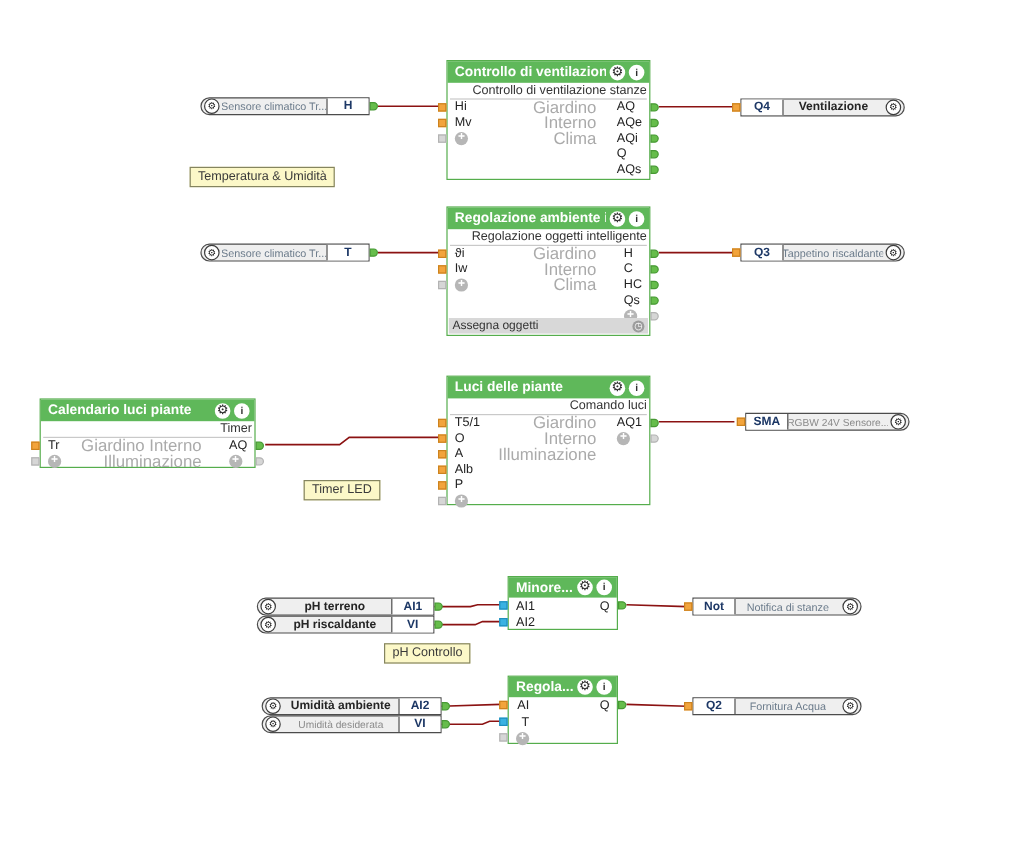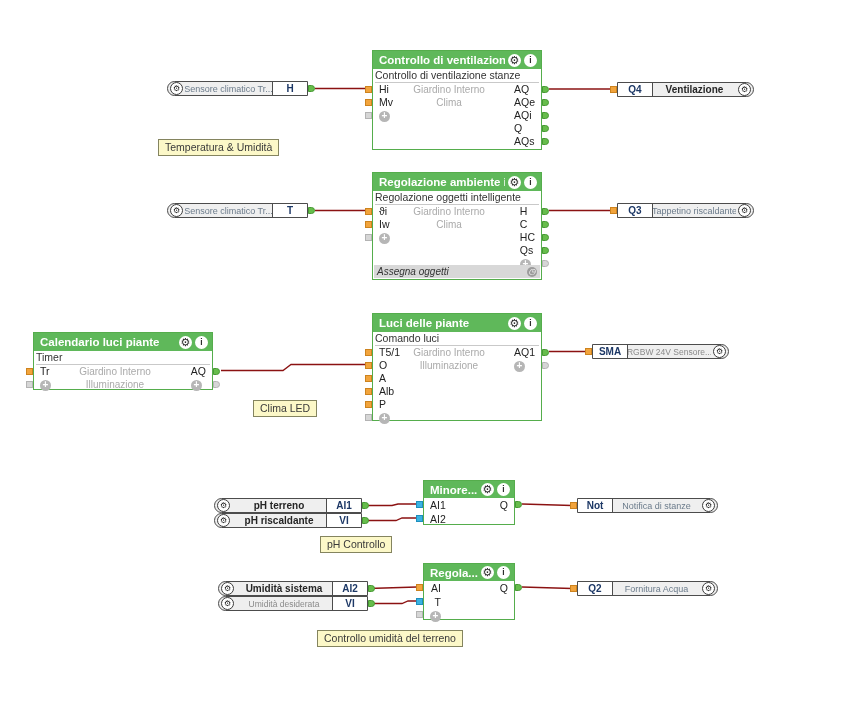--- a/index.html
+++ b/index.html
@@ -8,33 +8,33 @@
 
   
   .fblock{position:absolute;background:#fff;border:1px solid #55ad4c;box-sizing:border-box;}
   .fb-header{height:18px;background:#5fb85a;display:flex;align-items:center;gap:3px;padding:0 4px 0 6px;}
   .fb-title{flex:1;color:#fff;font-weight:bold;font-size:11.5px;white-space:nowrap;overflow:hidden;}
   .hicon{width:13px;height:13px;border-radius:50%;background:#fff;color:#2e2e2e;
          display:flex;align-items:center;justify-content:center;flex:none;
          font-size:8.5px;font-weight:bold;line-height:1;}
   .hicon.gear{font-size:11px;font-weight:normal;}
   .fb-sub{height:13px;line-height:13px;margin:0 2px;border-bottom:1px solid #c9c9c9;
-          text-align:left;font-size:10.5px;color:#333;white-space:nowrap;overflow:hidden;}
-  .fb-center{position:absolute;left:28px;right:44px;text-align:center;
-             font-size:10px;color:#aaa;line-height:13px;pointer-events:none;}
+          text-align:right;font-size:10.5px;color:#333;white-space:nowrap;overflow:hidden;}
+  .fb-center{position:absolute;left:28px;right:44px;text-align:right;
+             font-size:14px;color:#aaa;line-height:13px;pointer-events:none;}
   .fb-in{position:absolute;left:6px;}
   .fb-out{position:absolute;right:6px;text-align:left;}
   .pin{display:block;height:13px;line-height:13px;font-size:10.5px;color:#222;white-space:nowrap;}
   .pin14{height:14px;line-height:14px;}
   .plus-circle{display:inline-flex;width:11px;height:11px;border-radius:50%;background:#b6b6b6;
                color:#fff;align-items:center;justify-content:center;font-size:10px;font-weight:bold;
                font-style:normal;vertical-align:middle;line-height:1;}
   .fb-footer{position:absolute;left:1px;right:1px;bottom:1px;height:13px;background:#d8d8d8;
              display:flex;align-items:center;justify-content:space-between;padding:0 3px;
-             font-size:10px;color:#333;font-style:italic;}
+             font-size:10px;color:#333;}
   .fb-footer-icon{width:10px;height:10px;border-radius:50%;background:#9c9c9c;color:#fff;
                   display:flex;align-items:center;justify-content:center;font-size:8px;line-height:1;}
 
   
   .ctab{position:absolute;width:7px;height:7px;box-sizing:border-box;}
   .ctab.left{left:-8px;}
   .ctab.right{right:-8px;border-radius:0 4px 4px 0;}
   .ctab.orange{background:#f2a43c;border:1px solid #cd831e;}
   .ctab.green{background:#66bd4b;border:1px solid #479934;}
   .ctab.blue{background:#3ab2e2;border:1px solid #1e8fbd;}
@@ -275,21 +275,21 @@
 
   <div class="capsule inp" style="left:214px;top:513px;width:148px;">
     <span class="cap-gear">⚙</span>
     <span class="cap-name bold">pH riscaldante</span>
     <span class="cap-port sep-l">VI</span>
     <i class="ctab right green cap"></i>
   </div>
 
   <div class="capsule inp" style="left:218px;top:581px;width:150px;">
     <span class="cap-gear">⚙</span>
-    <span class="cap-name bold">Umidità sistema</span>
+    <span class="cap-name bold">Umidità ambiente</span>
     <span class="cap-port sep-l">AI2</span>
     <i class="ctab right green cap"></i>
   </div>
 
   <div class="capsule inp" style="left:218px;top:596px;width:150px;">
     <span class="cap-gear">⚙</span>
     <span class="cap-name dim">Umidità desiderata</span>
     <span class="cap-port sep-l">VI</span>
     <i class="ctab right green cap"></i>
   </div>
@@ -301,21 +301,21 @@
     <span class="cap-gear">⚙</span>
   </div>
 
   <div class="capsule outp" style="left:617px;top:203px;width:137px;">
     <i class="ctab left orange cap"></i>
     <span class="cap-port sep-r">Q3</span>
     <span class="cap-name">Tappetino riscaldante</span>
     <span class="cap-gear">⚙</span>
   </div>
 
-  <div class="capsule outp" style="left:592px;top:344px;width:137px;">
+  <div class="capsule outp" style="left:621px;top:344px;width:137px;">
     <i class="ctab left orange cap"></i>
     <span class="cap-port sep-r">SMA</span>
     <span class="cap-name dim">RGBW 24V Sensore...</span>
     <span class="cap-gear">⚙</span>
   </div>
 
   <div class="capsule outp" style="left:577px;top:498px;width:141px;">
     <i class="ctab left orange cap"></i>
     <span class="cap-port sep-r">Not</span>
     <span class="cap-name">Notifica di stanze</span>
@@ -323,17 +323,16 @@
   </div>
 
   <div class="capsule outp" style="left:577px;top:581px;width:141px;">
     <i class="ctab left orange cap"></i>
     <span class="cap-port sep-r">Q2</span>
     <span class="cap-name">Fornitura Acqua</span>
     <span class="cap-gear">⚙</span>
   </div>
 
   <div class="note" style="left:122px;top:139px;margin-left:36px;">Temperatura &amp; Umidità</div>
-  <div class="note" style="left:253px;top:400px;">Clima LED</div>
+  <div class="note" style="left:253px;top:400px;">Timer LED</div>
   <div class="note" style="left:320px;top:536px;">pH Controllo</div>
-  <div class="note" style="left:317px;top:630px;">Controllo umidità del terreno</div>
 
 </div>
 
 </body></html>

